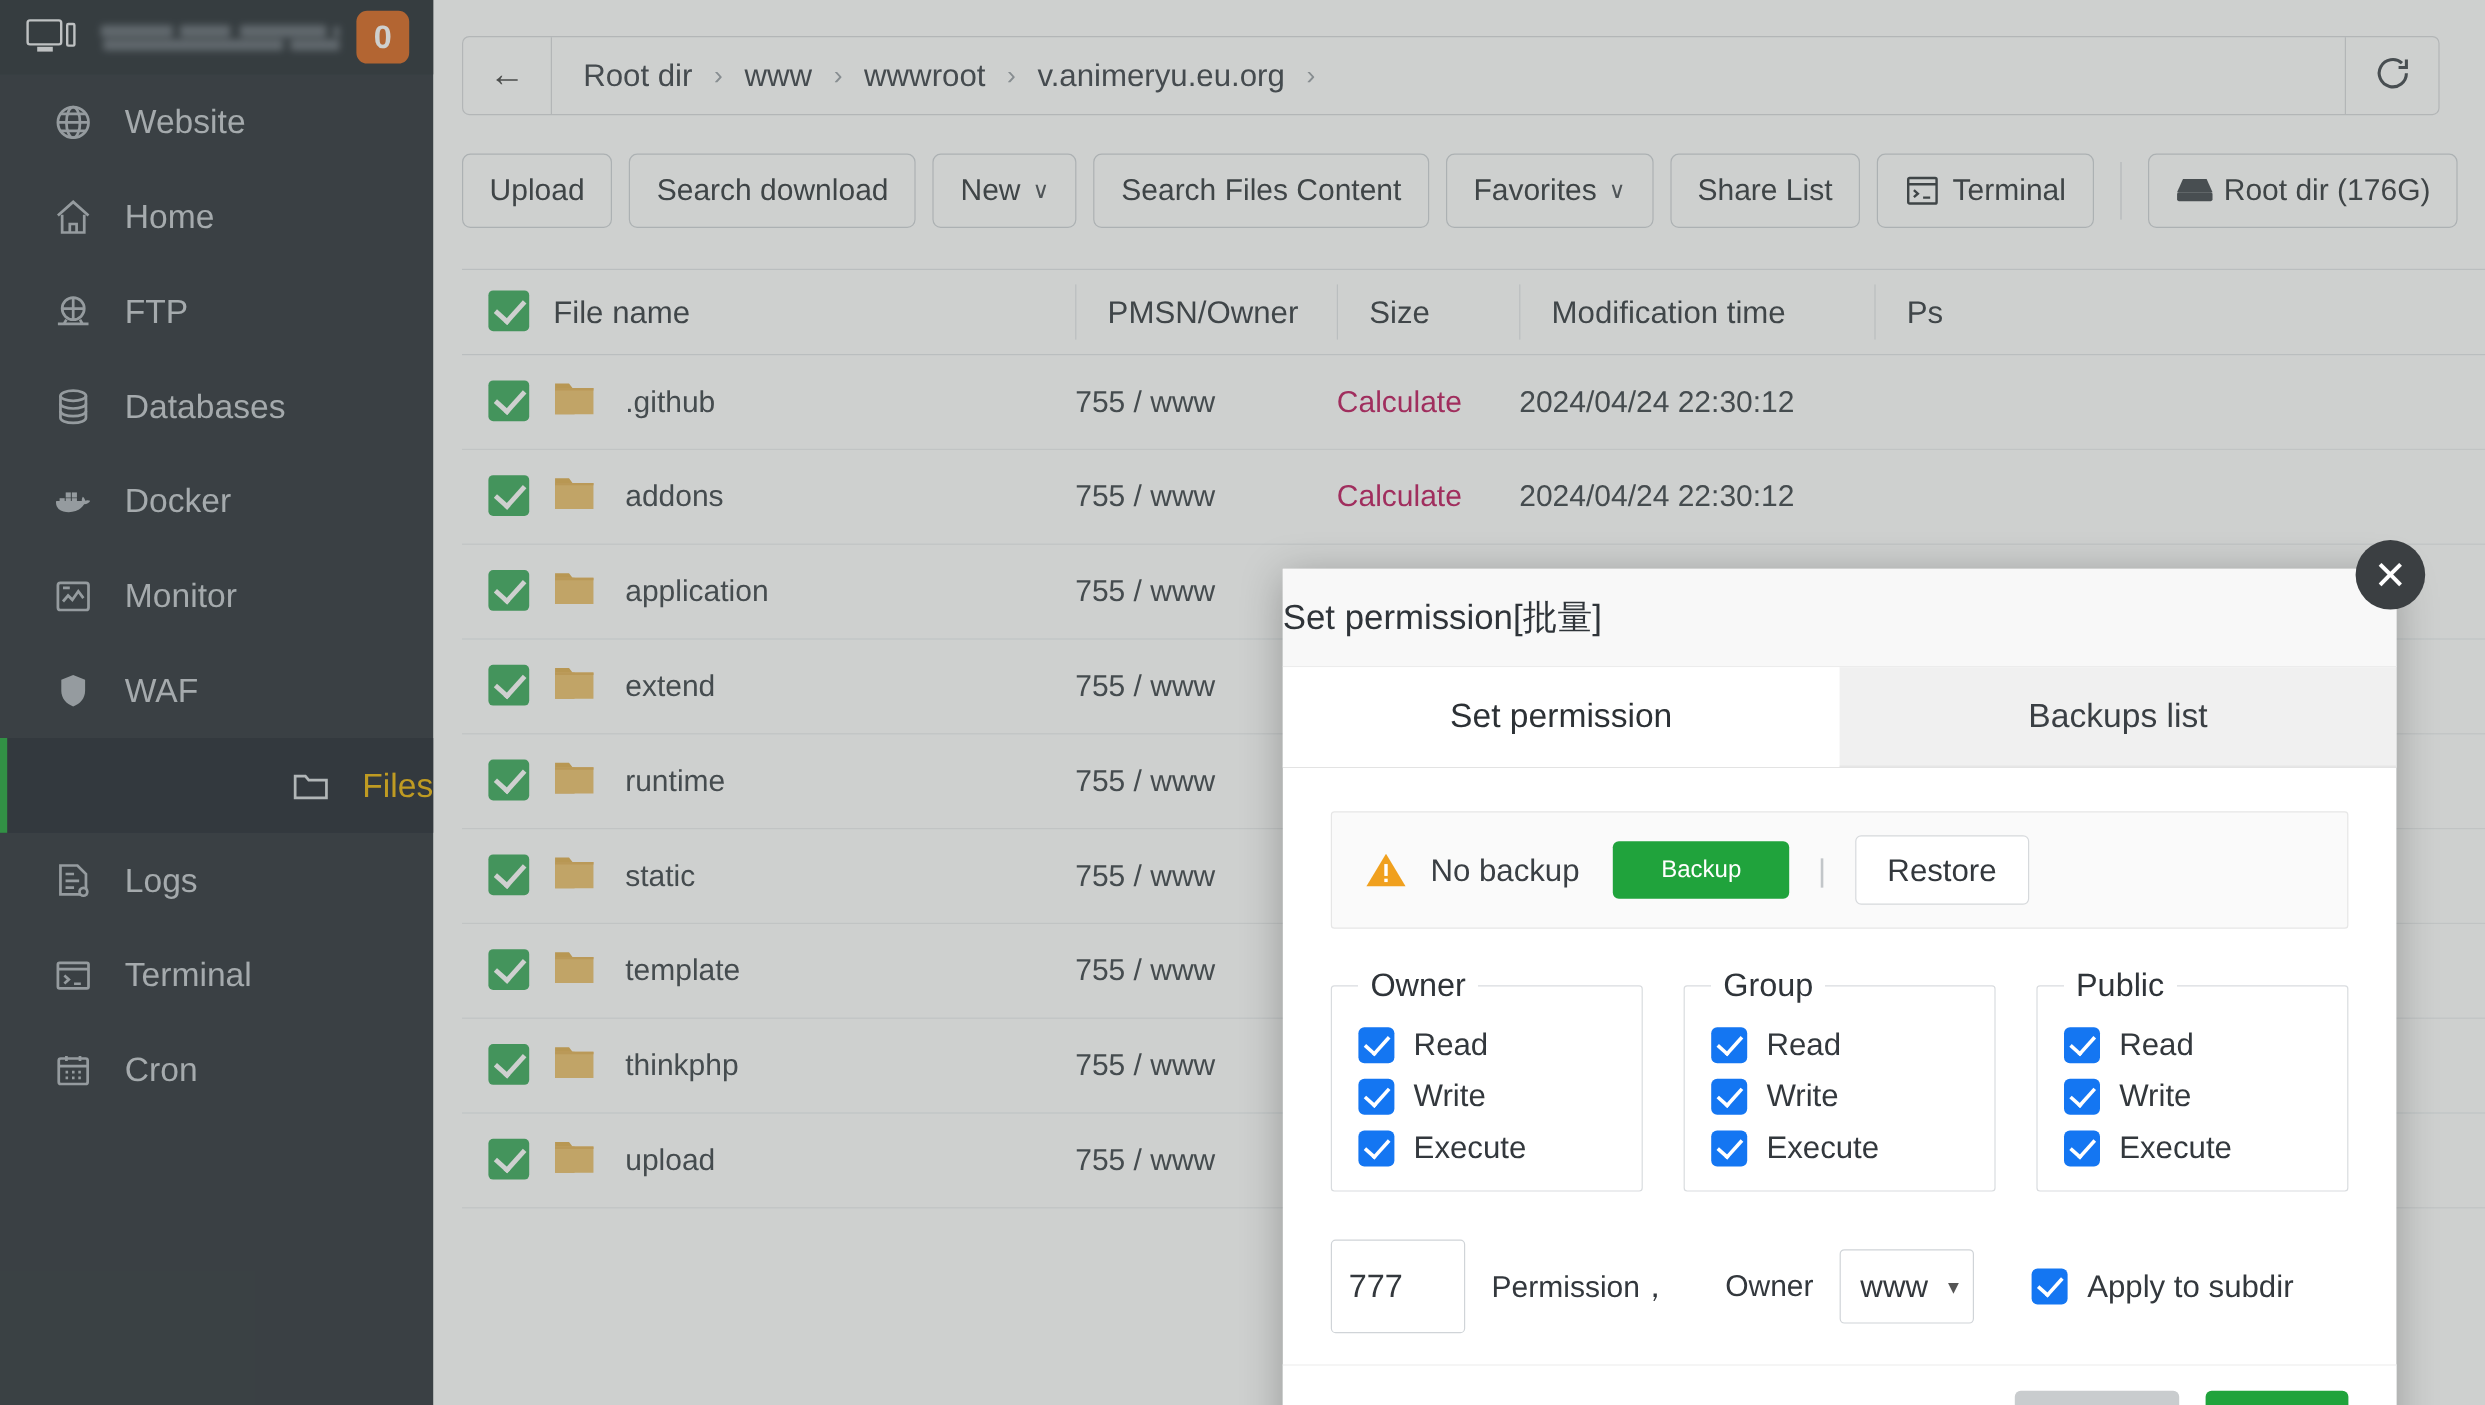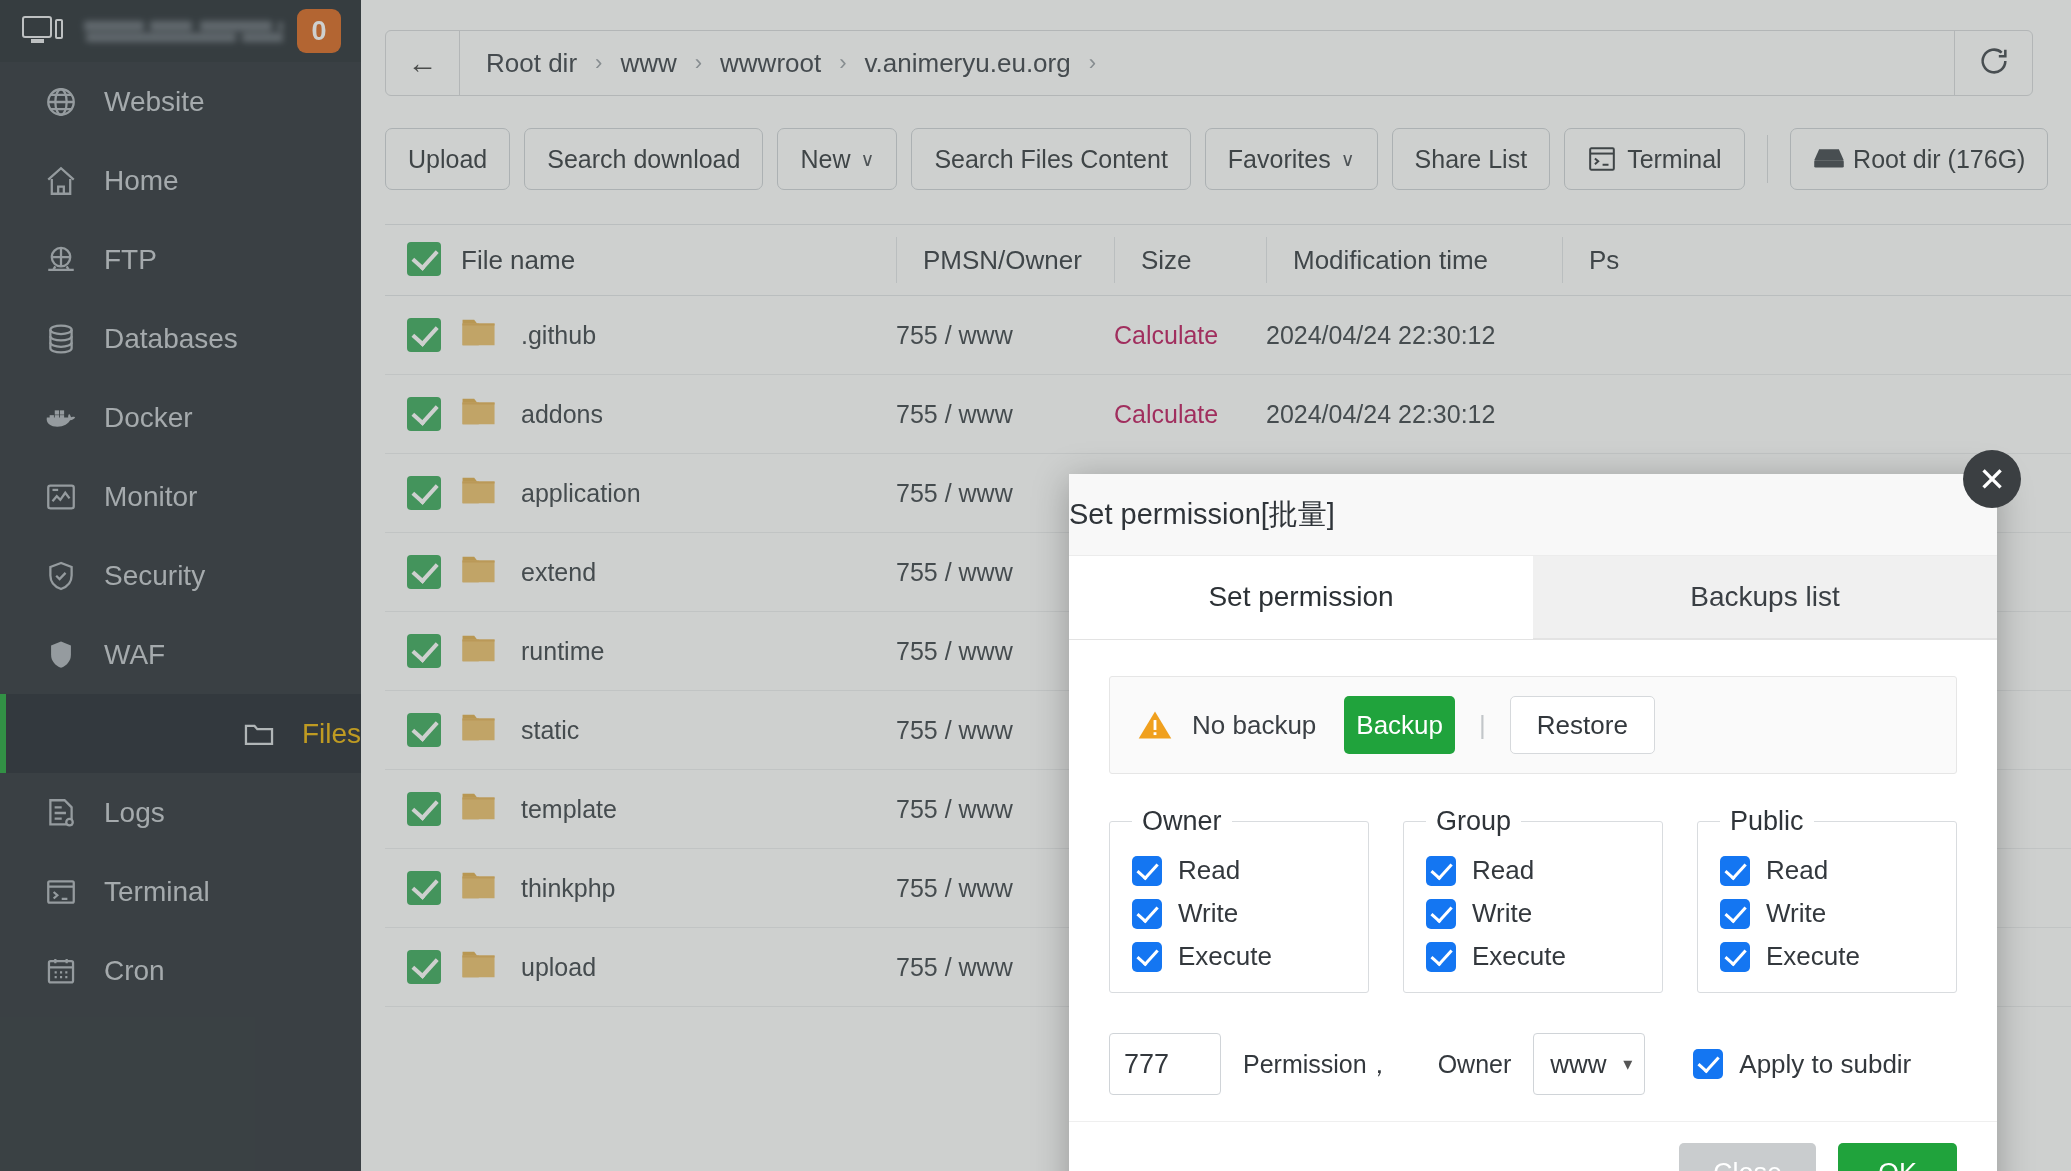--- a/index.html
+++ b/index.html
@@ -149,21 +149,21 @@
   #modal .tab.active{ background:#fff; border-bottom:1px solid #fff; color:#2c3135;}
   #modal .mbody{ padding:36px 40px 26px 40px; }
   .bkbar{
     border:1px solid #e6e6e6; background:#fafafa; border-radius:3px;
     height:98px; display:flex; align-items:center; gap:20px; padding:0 28px;
   }
   .warn-ic{ width:34px;height:30px; flex:0 0 auto;}
   .bkbar .lbl{ font-size:26px; color:#3a3f44; margin-right:8px;}
   .btn-green{
     background:#20a33c;color:#fff;border:none;border-radius:5px;
-    height:58px;padding:0 12px;font-size:26px;font-family:inherit;
+    height:48px;padding:0 40px;font-size:20px;font-family:inherit;
   }
   .bkbar .pipe{ color:#c2c6c9; font-size:26px; margin:0 4px;}
   .btn-plain{
     background:#fff;border:1px solid #d6d9dc;border-radius:5px;
     height:58px;padding:0 26px;font-size:26px;color:#33383d;font-family:inherit;
   }
   .permrow{ display:flex; gap:34px; margin-top:32px;}
   fieldset{
     flex:1 1 0; border:1px solid #d9dcdf; border-radius:3px;
     padding:6px 22px 20px 22px;
@@ -171,21 +171,21 @@
   legend{ font-size:27px; color:#2f3439; padding:0 10px; }
   .cbline{ display:flex; align-items:center; gap:16px; margin-top:12px; font-size:26px;}
   .bchk{
     width:30px;height:30px;border-radius:5px;background:#1476f2;
     display:inline-flex;align-items:center;justify-content:center;flex:0 0 auto;
   }
   .bchk::after{ content:""; width:9px;height:17px;border:solid #fff;
     border-width:0 3.5px 3.5px 0; transform:rotate(42deg) translate(-1px,-2px);}
   .lastrow{ display:flex; align-items:center; gap:22px; margin-top:40px;}
   .perminput{
-    width:112px;height:62px;border:1px solid #d0d4d8;border-radius:4px;
+    width:112px;height:78px;border:1px solid #d0d4d8;border-radius:4px;
     font-size:27px;padding:0 14px;color:#33383d;font-family:inherit;background:#fff;
   }
   .ownersel{
     width:112px;height:62px;border:1px solid #d0d4d8;border-radius:4px;background:#fff;
     display:flex;align-items:center;justify-content:space-between;padding:0 12px 0 16px;
     font-size:26px;color:#33383d;
   }
   .ownersel .caret{ font-size:18px; color:#555;}
   .mfoot{
     height:104px; display:flex; align-items:center; justify-content:flex-end; gap:22px;
@@ -275,29 +275,20 @@
     </li>
     <li>
       <span class="ic">
           <svg viewBox="0 0 24 24" fill="none" stroke="#aeb4ba" stroke-width="1.6">
             <rect x="3" y="4" width="18" height="16" rx="1.5"></rect>
             <path d="M6 15l3-3.5 2.5 2.5L15 9l3 4"></path>
             <path d="M6 7h4"></path>
           </svg>
         </span>
       <span>Monitor</span>
-    </li>
-    <li>
-      <span class="ic">
-          <svg viewBox="0 0 24 24" fill="none" stroke="#aeb4ba" stroke-width="1.6">
-            <path d="M12 2.8 4.5 5.6v6c0 5 3.2 8 7.5 9.6 4.3-1.6 7.5-4.6 7.5-9.6v-6z"></path>
-            <path d="M8.6 11.8l2.4 2.4 4.2-4.4"></path>
-          </svg>
-        </span>
-      <span>Security</span>
     </li>
     <li>
       <span class="ic">
           <svg viewBox="0 0 24 24" fill="#aeb4ba">
             <path d="M12 2.5 5 5.3v6.3c0 4.8 3 7.8 7 9.4 4-1.6 7-4.6 7-9.4V5.3z"></path>
           </svg>
         </span>
       <span>WAF</span>
     </li>
     <li class="active">

